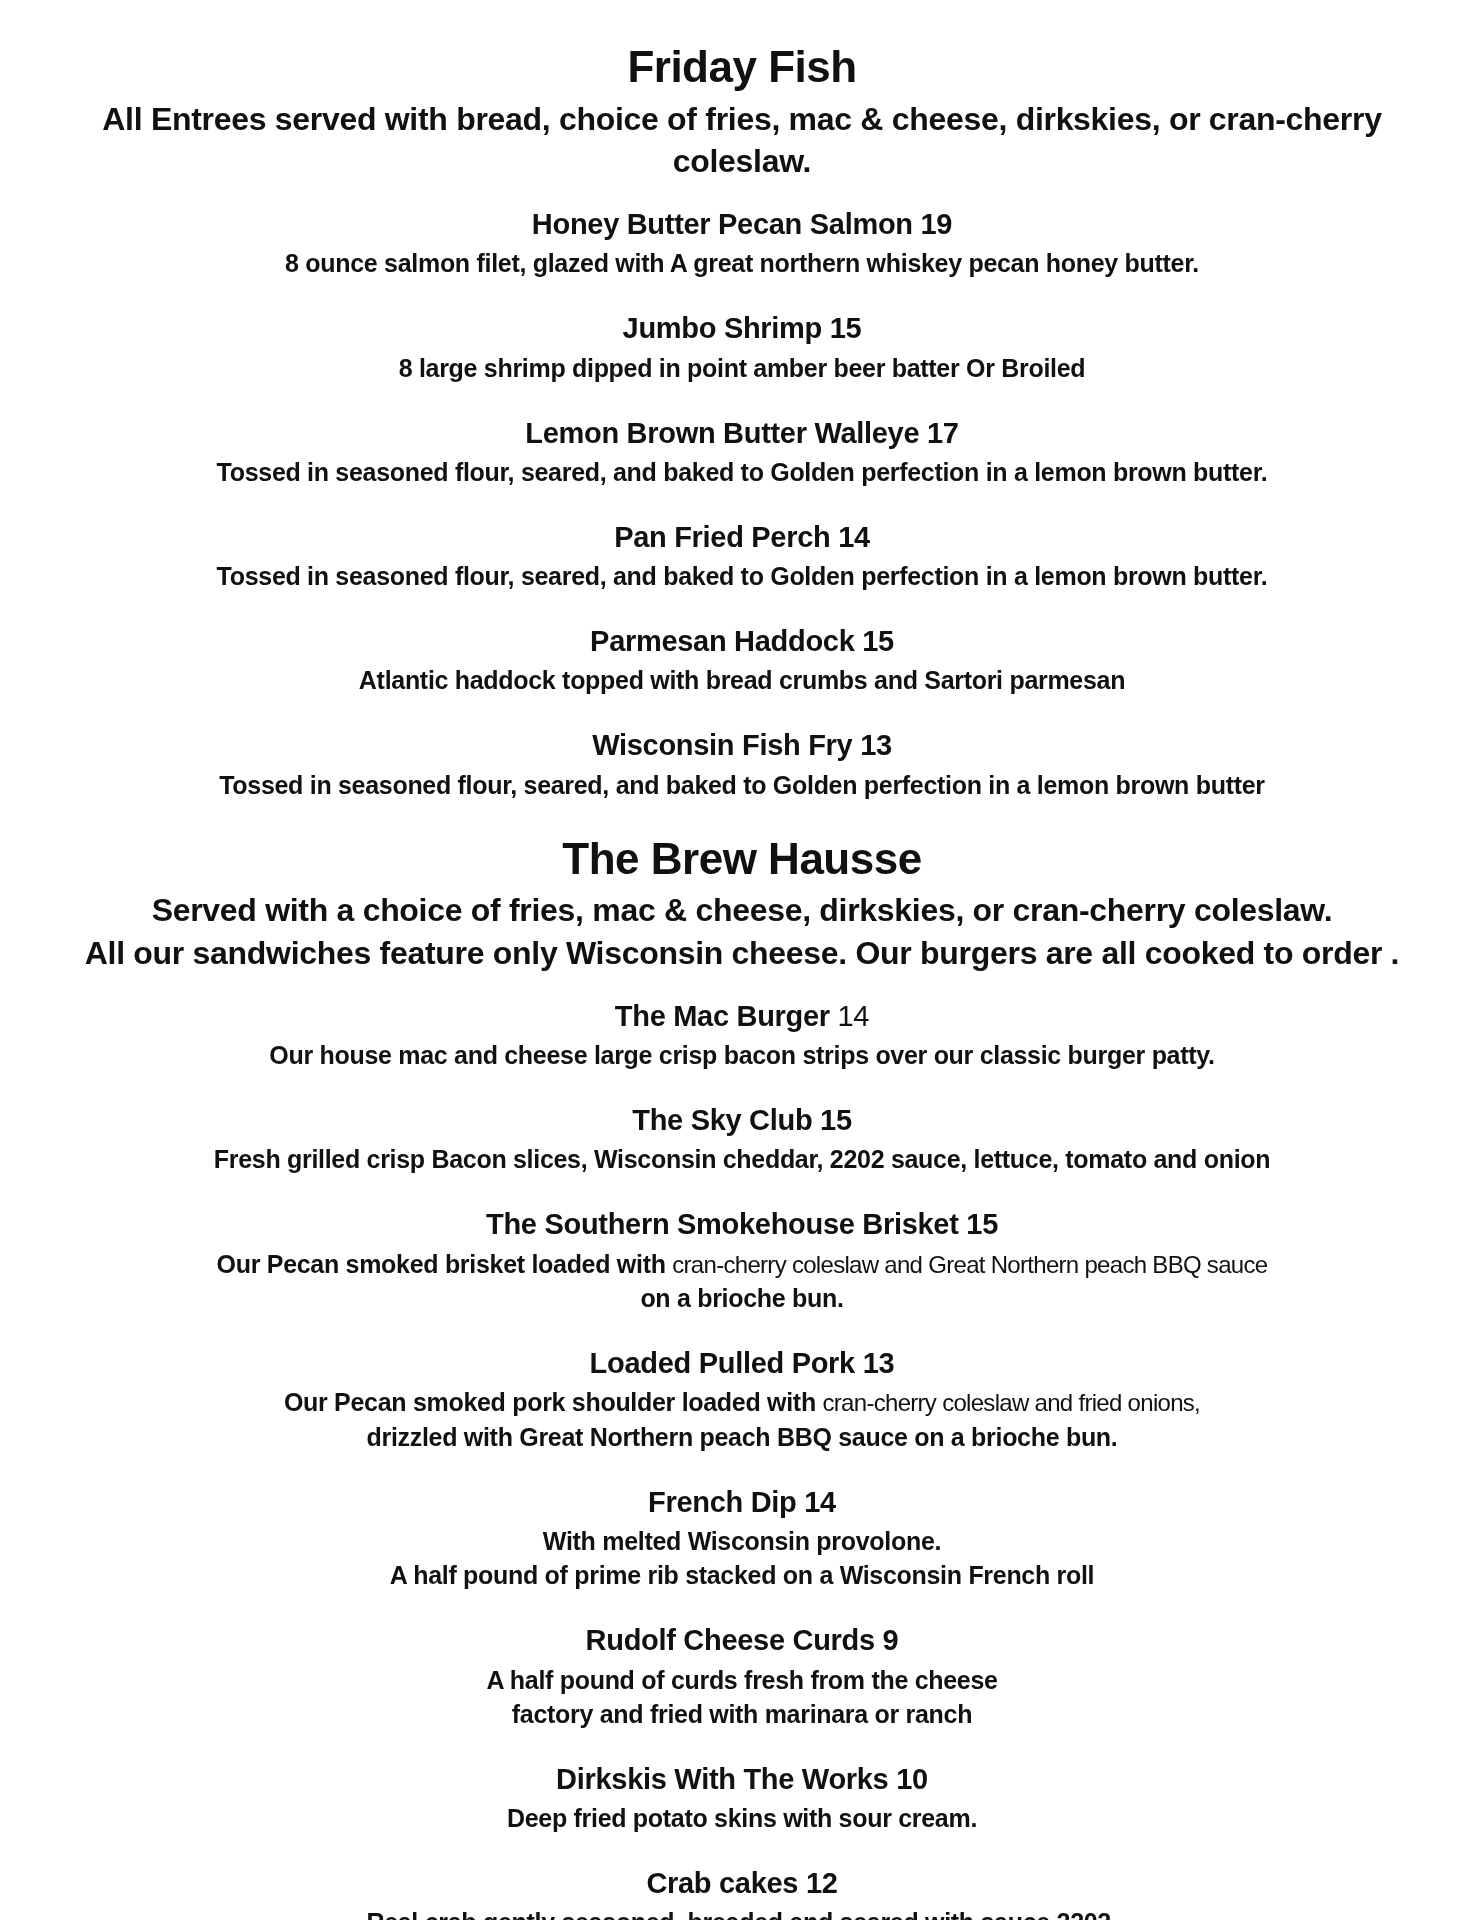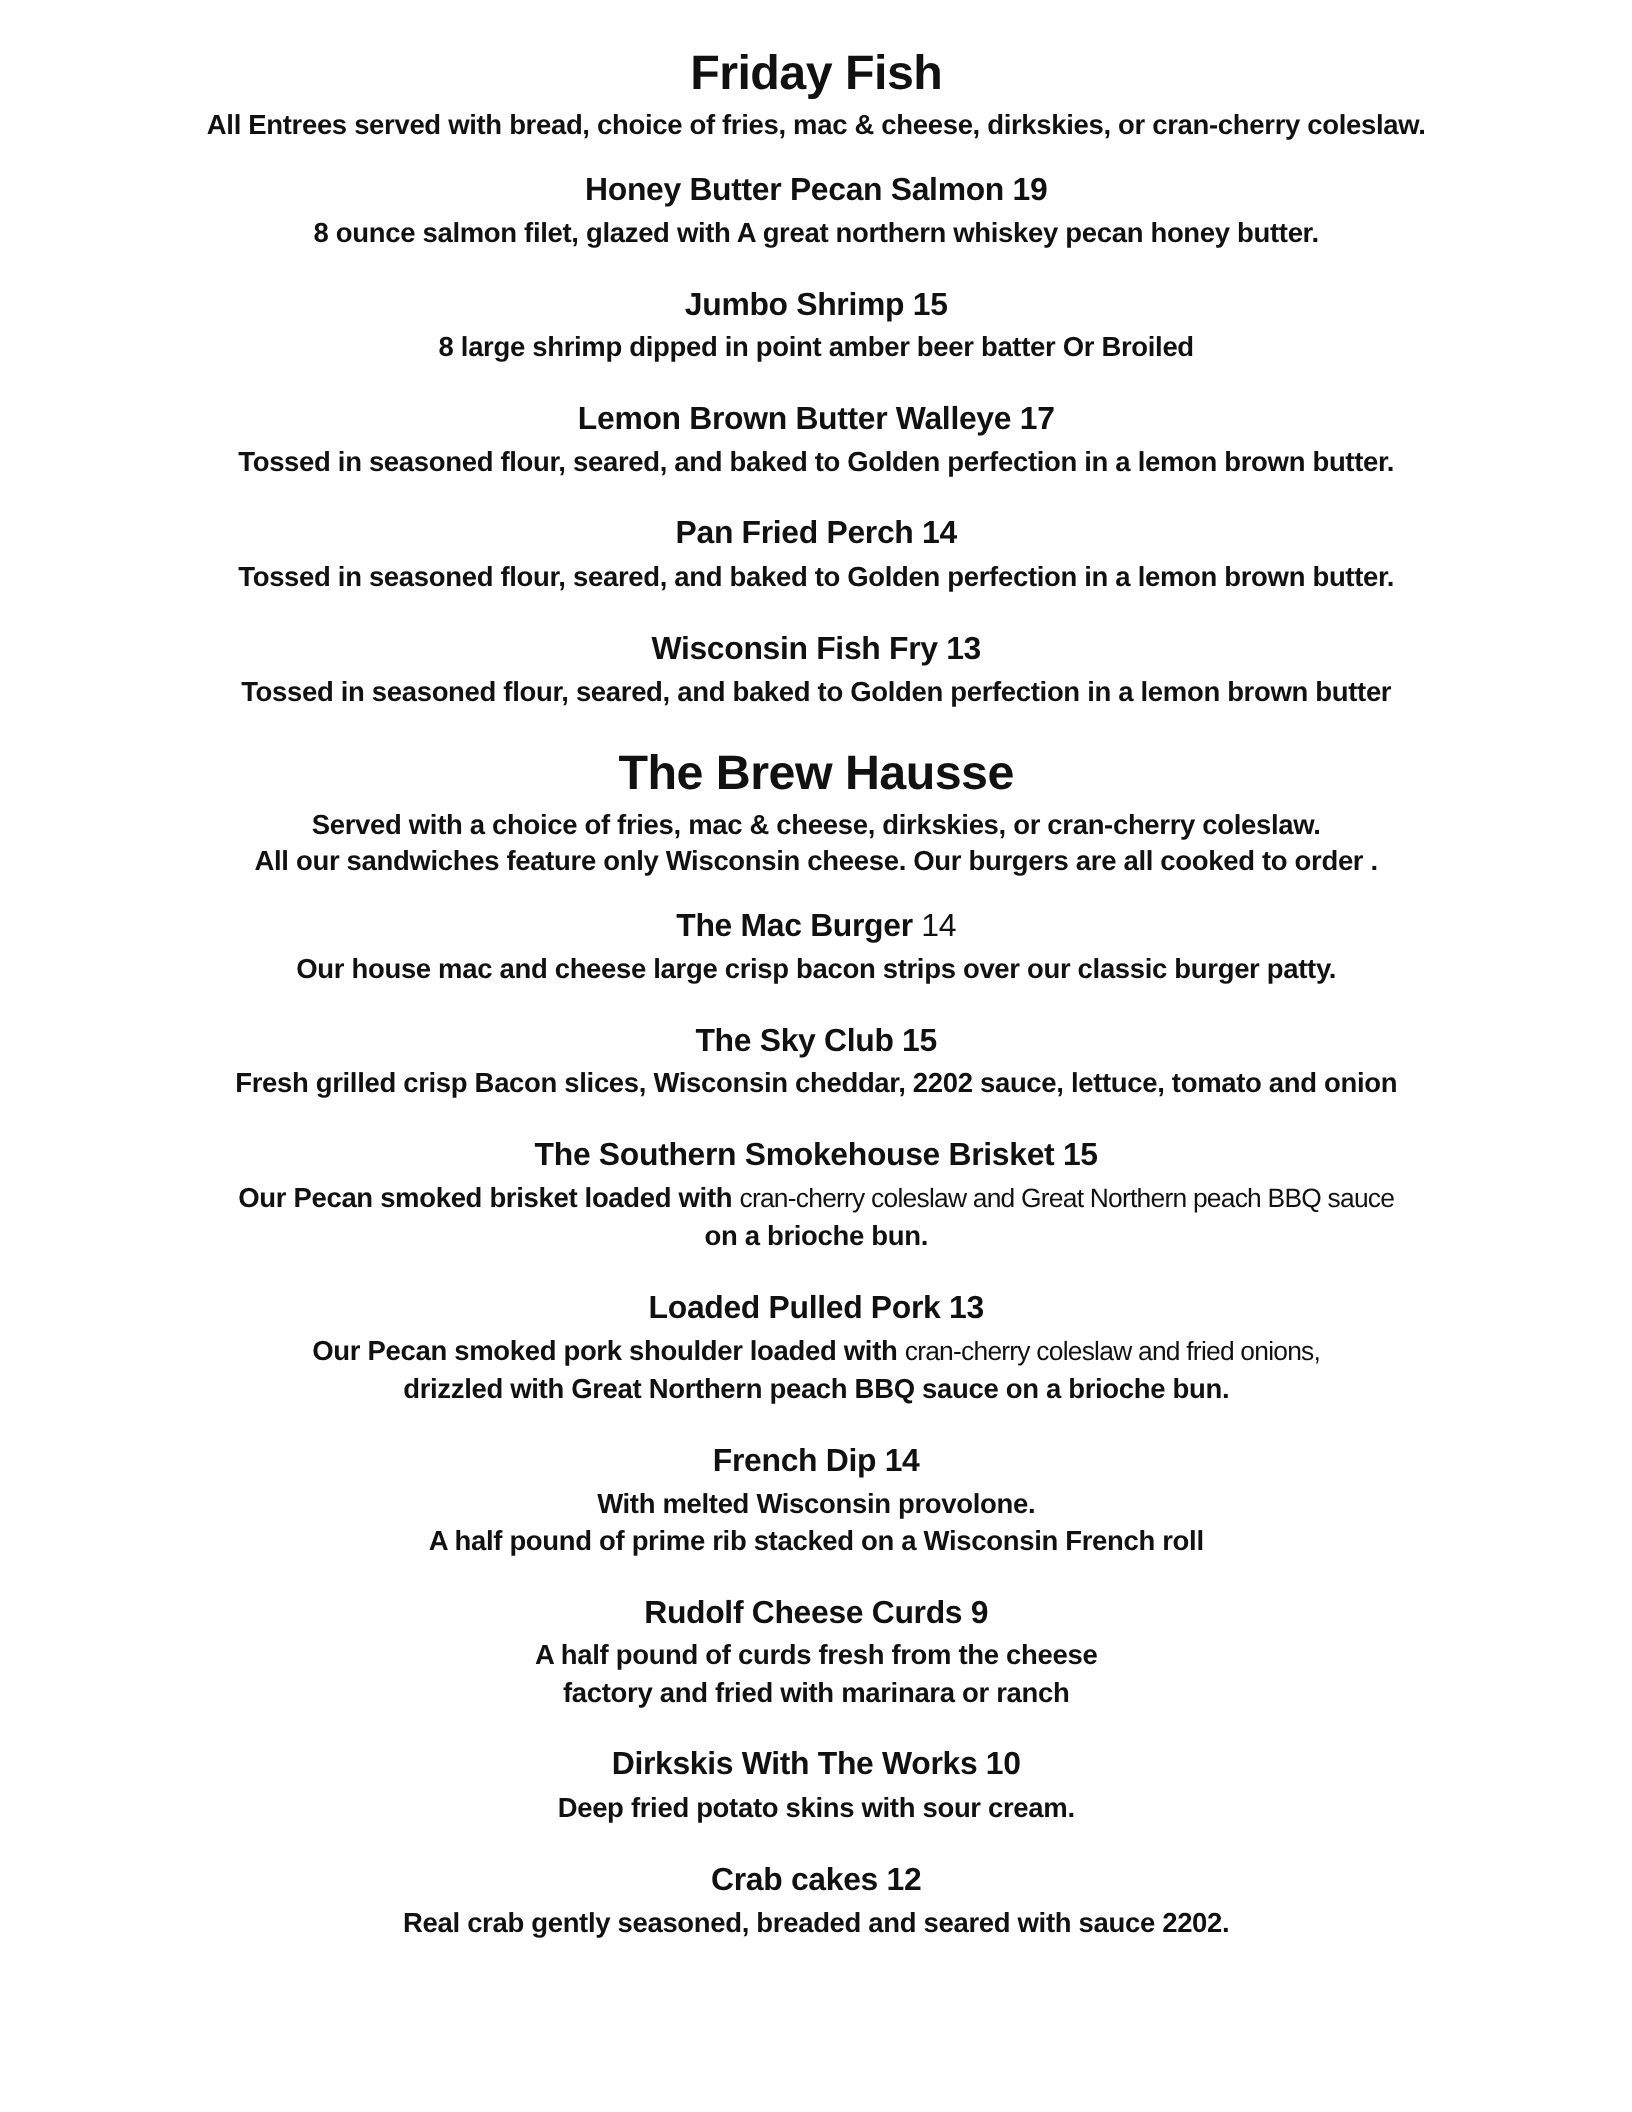--- a/index.html
+++ b/index.html
@@ -23,21 +23,21 @@
   .menu-section { margin: 0; }
   .menu-section + .menu-section { margin-top: 18px; }
   .section-title {
     font-size: 44px;
     line-height: 1.22;
     margin: 0 0 4px 0;
     letter-spacing: -0.5px;
   }
   .section-notes { margin: 0 0 24px 0; }
   .section-note {
-    font-size: 25px;
+    font-size: 32px;
     line-height: 1.32;
     margin: 0;
   }
   .section-items { margin: 0; }
   .menu-item { margin: 0 0 30px 0; }
   .item-name {
     font-size: 29px;
     line-height: 1.25;
     margin: 0 0 4px 0;
     font-weight: 700;
@@ -83,20 +83,26 @@
           <article class="menu-item">
     <h2 class="item-name"><span>Lemon Brown Butter Walleye</span> <span class="item-price">17</span></h2>
     <p class="item-desc">
               <span class="desc-line"><span class="seg seg-heavy">Tossed in seasoned flour, seared, and baked to Golden perfection in a lemon brown butter.</span></span>
             </p>
   </article>
           <article class="menu-item">
     <h2 class="item-name"><span>Pan Fried Perch</span> <span class="item-price">14</span></h2>
     <p class="item-desc">
               <span class="desc-line"><span class="seg seg-heavy">Tossed in seasoned flour, seared, and baked to Golden perfection in a lemon brown butter.</span></span>
+            </p>
+  </article>
+          <article class="menu-item">
+    <h2 class="item-name"><span>Parmesan Haddock</span> <span class="item-price">15</span></h2>
+    <p class="item-desc">
+              <span class="desc-line"><span class="seg seg-heavy">Atlantic haddock topped with bread crumbs and Sartori parmesan</span></span>
             </p>
   </article>
           <article class="menu-item">
     <h2 class="item-name"><span>Wisconsin Fish Fry</span> <span class="item-price">13</span></h2>
     <p class="item-desc">
               <span class="desc-line"><span class="seg seg-heavy">Tossed in seasoned flour, seared, and baked to Golden perfection in a lemon brown butter</span></span>
             </p>
   </article>
         </div>
   </section>

